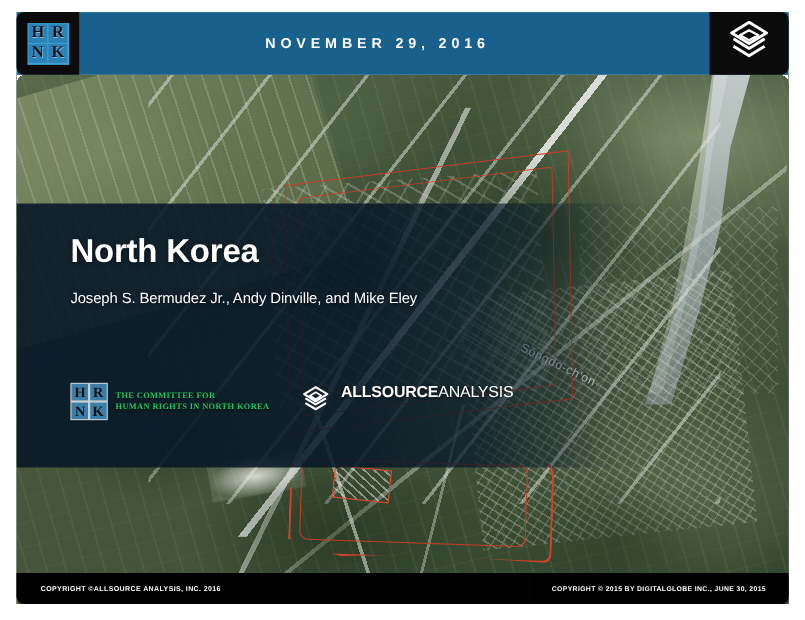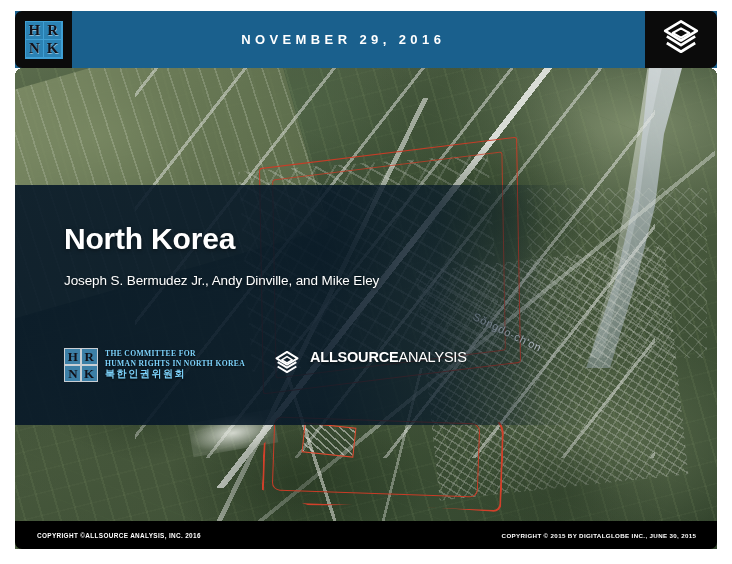--- a/index.html
+++ b/index.html
@@ -343,21 +343,21 @@
   }
 
   .title-content {
     position: absolute;
     left: 0;
     top: 117px;
     width: 631px;
     height: 240px;
     z-index: 25;
     padding-left: 49px;
-    padding-top: 39px;
+    padding-top: 29px;
     color: #ffffff;
   }
 
   .title-main {
     font-size: 30px;
     font-weight: bold;
     letter-spacing: -0.2px;
     line-height: 1.0;
     font-family: "Liberation Sans", sans-serif;
     text-shadow: 0 1px 4px rgba(0,0,0,0.5);
@@ -410,21 +410,21 @@
     align-items: center;
     justify-content: center;
     color: #101018;
     font-size: 13px;
     font-weight: bold;
     font-family: "Liberation Serif", serif;
     line-height: 1;
   }
   .hrnk-words {
     margin-left: 7px;
-    color: #7dd3fc;
+    color: #22c55e;
     line-height: 1.28;
   }
   .hrnk-line {
     font-size: 7.6px;
     font-weight: bold;
     letter-spacing: 0.35px;
     font-family: "Liberation Serif", serif;
     white-space: nowrap;
     text-shadow: 0 1px 2px rgba(0,0,0,0.7);
   }
@@ -541,21 +541,20 @@
       <div class="hrnk-logo-lockup">
         <div class="hrnk-mini">
           <div class="hrnk-mini-cell">H</div>
           <div class="hrnk-mini-cell">R</div>
           <div class="hrnk-mini-cell">N</div>
           <div class="hrnk-mini-cell">K</div>
         </div>
         <div class="hrnk-words">
           <div class="hrnk-line">THE COMMITTEE FOR</div>
           <div class="hrnk-line">HUMAN RIGHTS IN NORTH KOREA</div>
-          <div class="hrnk-kr">북한인권위원회</div>
         </div>
       </div>
 
       <div class="asa-lockup">
         <span>
           <svg width="28" height="28" viewBox="0 0 48 48">
             <g fill="none" stroke="#ffffff" stroke-width="3.4" stroke-linejoin="round">
               <path d="M24 5 L42 16 L24 27 L6 16 Z"></path>
               <path d="M24 13 L33 18.5 L24 24 L15 18.5 Z" stroke-width="2.6"></path>
               <path d="M8 22.5 L24 32 L40 22.5"></path>

